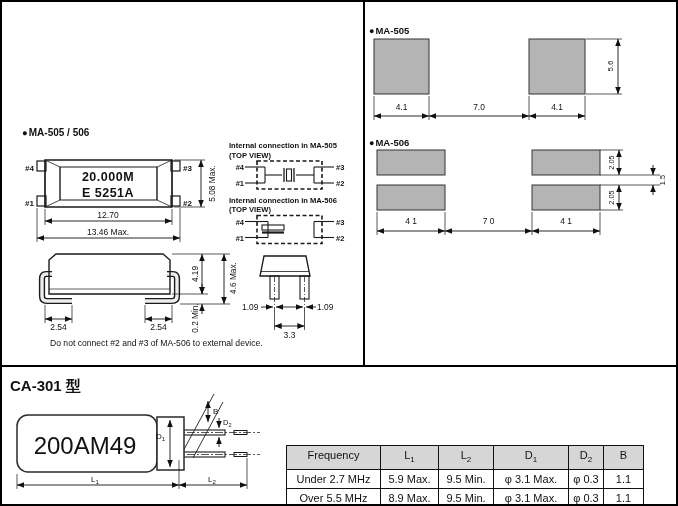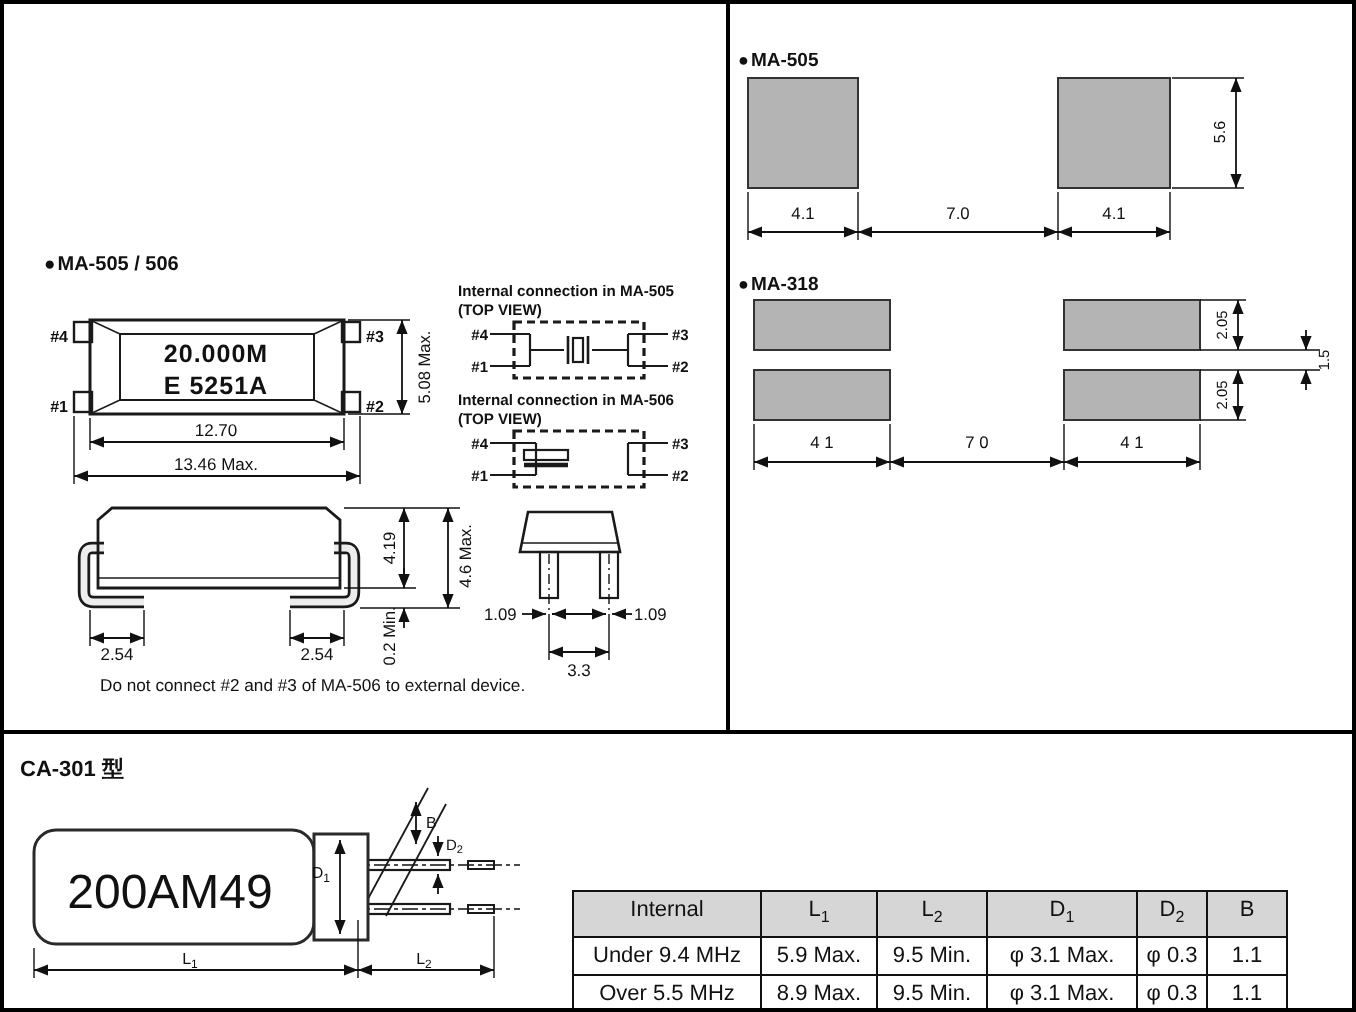--- a/index.html
+++ b/index.html
@@ -226,21 +226,21 @@
       <line class="dim" x1="9" y1="84" x2="64" y2="84" marker-start="url(#me)" marker-end="url(#me)"></line>
       <line class="dim" x1="64" y1="84" x2="164" y2="84" marker-start="url(#me)" marker-end="url(#me)"></line>
       <line class="dim" x1="164" y1="84" x2="220" y2="84" marker-start="url(#me)" marker-end="url(#me)"></line>
       <text x="36.5" y="77.5" text-anchor="middle" font-size="8.4">4.1</text>
       <text x="114" y="77.5" text-anchor="middle" font-size="8.4">7.0</text>
       <text x="192" y="77.5" text-anchor="middle" font-size="8.4">4.1</text>
     </g>
   </svg>
 
   <div class="hdg" style="left:367px;top:135px;font-size:9.5px;">
-    <span class="bullet">●</span><span>MA-318</span>
+    <span class="bullet">●</span><span>MA-506</span>
   </div>
   <svg style="left:363px;top:143px;" width="315" height="100" viewBox="0 0 315 100">
     <defs>
       <marker id="mf" viewBox="0 0 10 10" refX="10" refY="5" markerWidth="8" markerHeight="8" orient="auto-start-reverse">
           <path d="M0,1 L10,5 L0,9 Z" fill="#111"></path>
         </marker>
     </defs>
     <rect x="12" y="5" width="68" height="25" fill="#b4b4b4" stroke="#333" stroke-width="1"></rect>
     <rect x="12" y="40" width="68" height="25" fill="#b4b4b4" stroke="#333" stroke-width="1"></rect>
     <rect x="167" y="5" width="68" height="25" fill="#b4b4b4" stroke="#333" stroke-width="1"></rect>
@@ -269,21 +269,21 @@
       <line class="ext" x1="235" y1="67" x2="235" y2="90"></line>
       <line class="dim" x1="12" y1="86" x2="80" y2="86" marker-start="url(#mf)" marker-end="url(#mf)"></line>
       <line class="dim" x1="80" y1="86" x2="167" y2="86" marker-start="url(#mf)" marker-end="url(#mf)"></line>
       <line class="dim" x1="167" y1="86" x2="235" y2="86" marker-start="url(#mf)" marker-end="url(#mf)"></line>
       <text x="46" y="79" text-anchor="middle" font-size="8.4">4 1</text>
       <text x="123.5" y="79" text-anchor="middle" font-size="8.4">7 0</text>
       <text x="201" y="79" text-anchor="middle" font-size="8.4">4 1</text>
     </g>
   </svg>
 
-  <div class="hdg" style="left:8px;top:375px;font-size:11px;">
+  <div class="hdg" style="left:8px;top:375px;font-size:15px;">
     <span>CA-301 型</span>
   </div>
 
   <svg style="left:5px;top:388px;" width="275" height="108" viewBox="0 0 275 108">
     <defs>
       <marker id="mg" viewBox="0 0 10 10" refX="10" refY="5" markerWidth="8" markerHeight="8" orient="auto-start-reverse">
           <path d="M0,1 L10,5 L0,9 Z" fill="#111"></path>
         </marker>
     </defs>
     <line class="ext" stroke-dasharray="8 2 2 2" x1="166" y1="42.5" x2="253" y2="42.5"></line>
@@ -327,31 +327,31 @@
     <colgroup>
       <col style="width:94px">
         <col style="width:58px">
         <col style="width:55px">
       <col style="width:75px">
         <col style="width:35px">
         <col style="width:40px">
     </colgroup>
     <thead>
       <tr>
-        <th><span>Internal</span><sub></sub></th>
+        <th><span>Frequency</span><sub></sub></th>
         <th><span>L</span><sub>1</sub></th>
         <th><span>L</span><sub>2</sub></th>
         <th><span>D</span><sub>1</sub></th>
         <th><span>D</span><sub>2</sub></th>
         <th><span>B</span><sub></sub></th>
       </tr>
     </thead>
     <tbody>
       <tr>
-        <td>Under 9.4 MHz</td>
+        <td>Under 2.7 MHz</td>
         <td>5.9 Max.</td>
         <td>9.5 Min.</td>
         <td>φ 3.1 Max.</td>
         <td>φ 0.3</td>
         <td>1.1</td>
       </tr>
       <tr>
         <td>Over 5.5 MHz</td>
         <td>8.9 Max.</td>
         <td>9.5 Min.</td>

